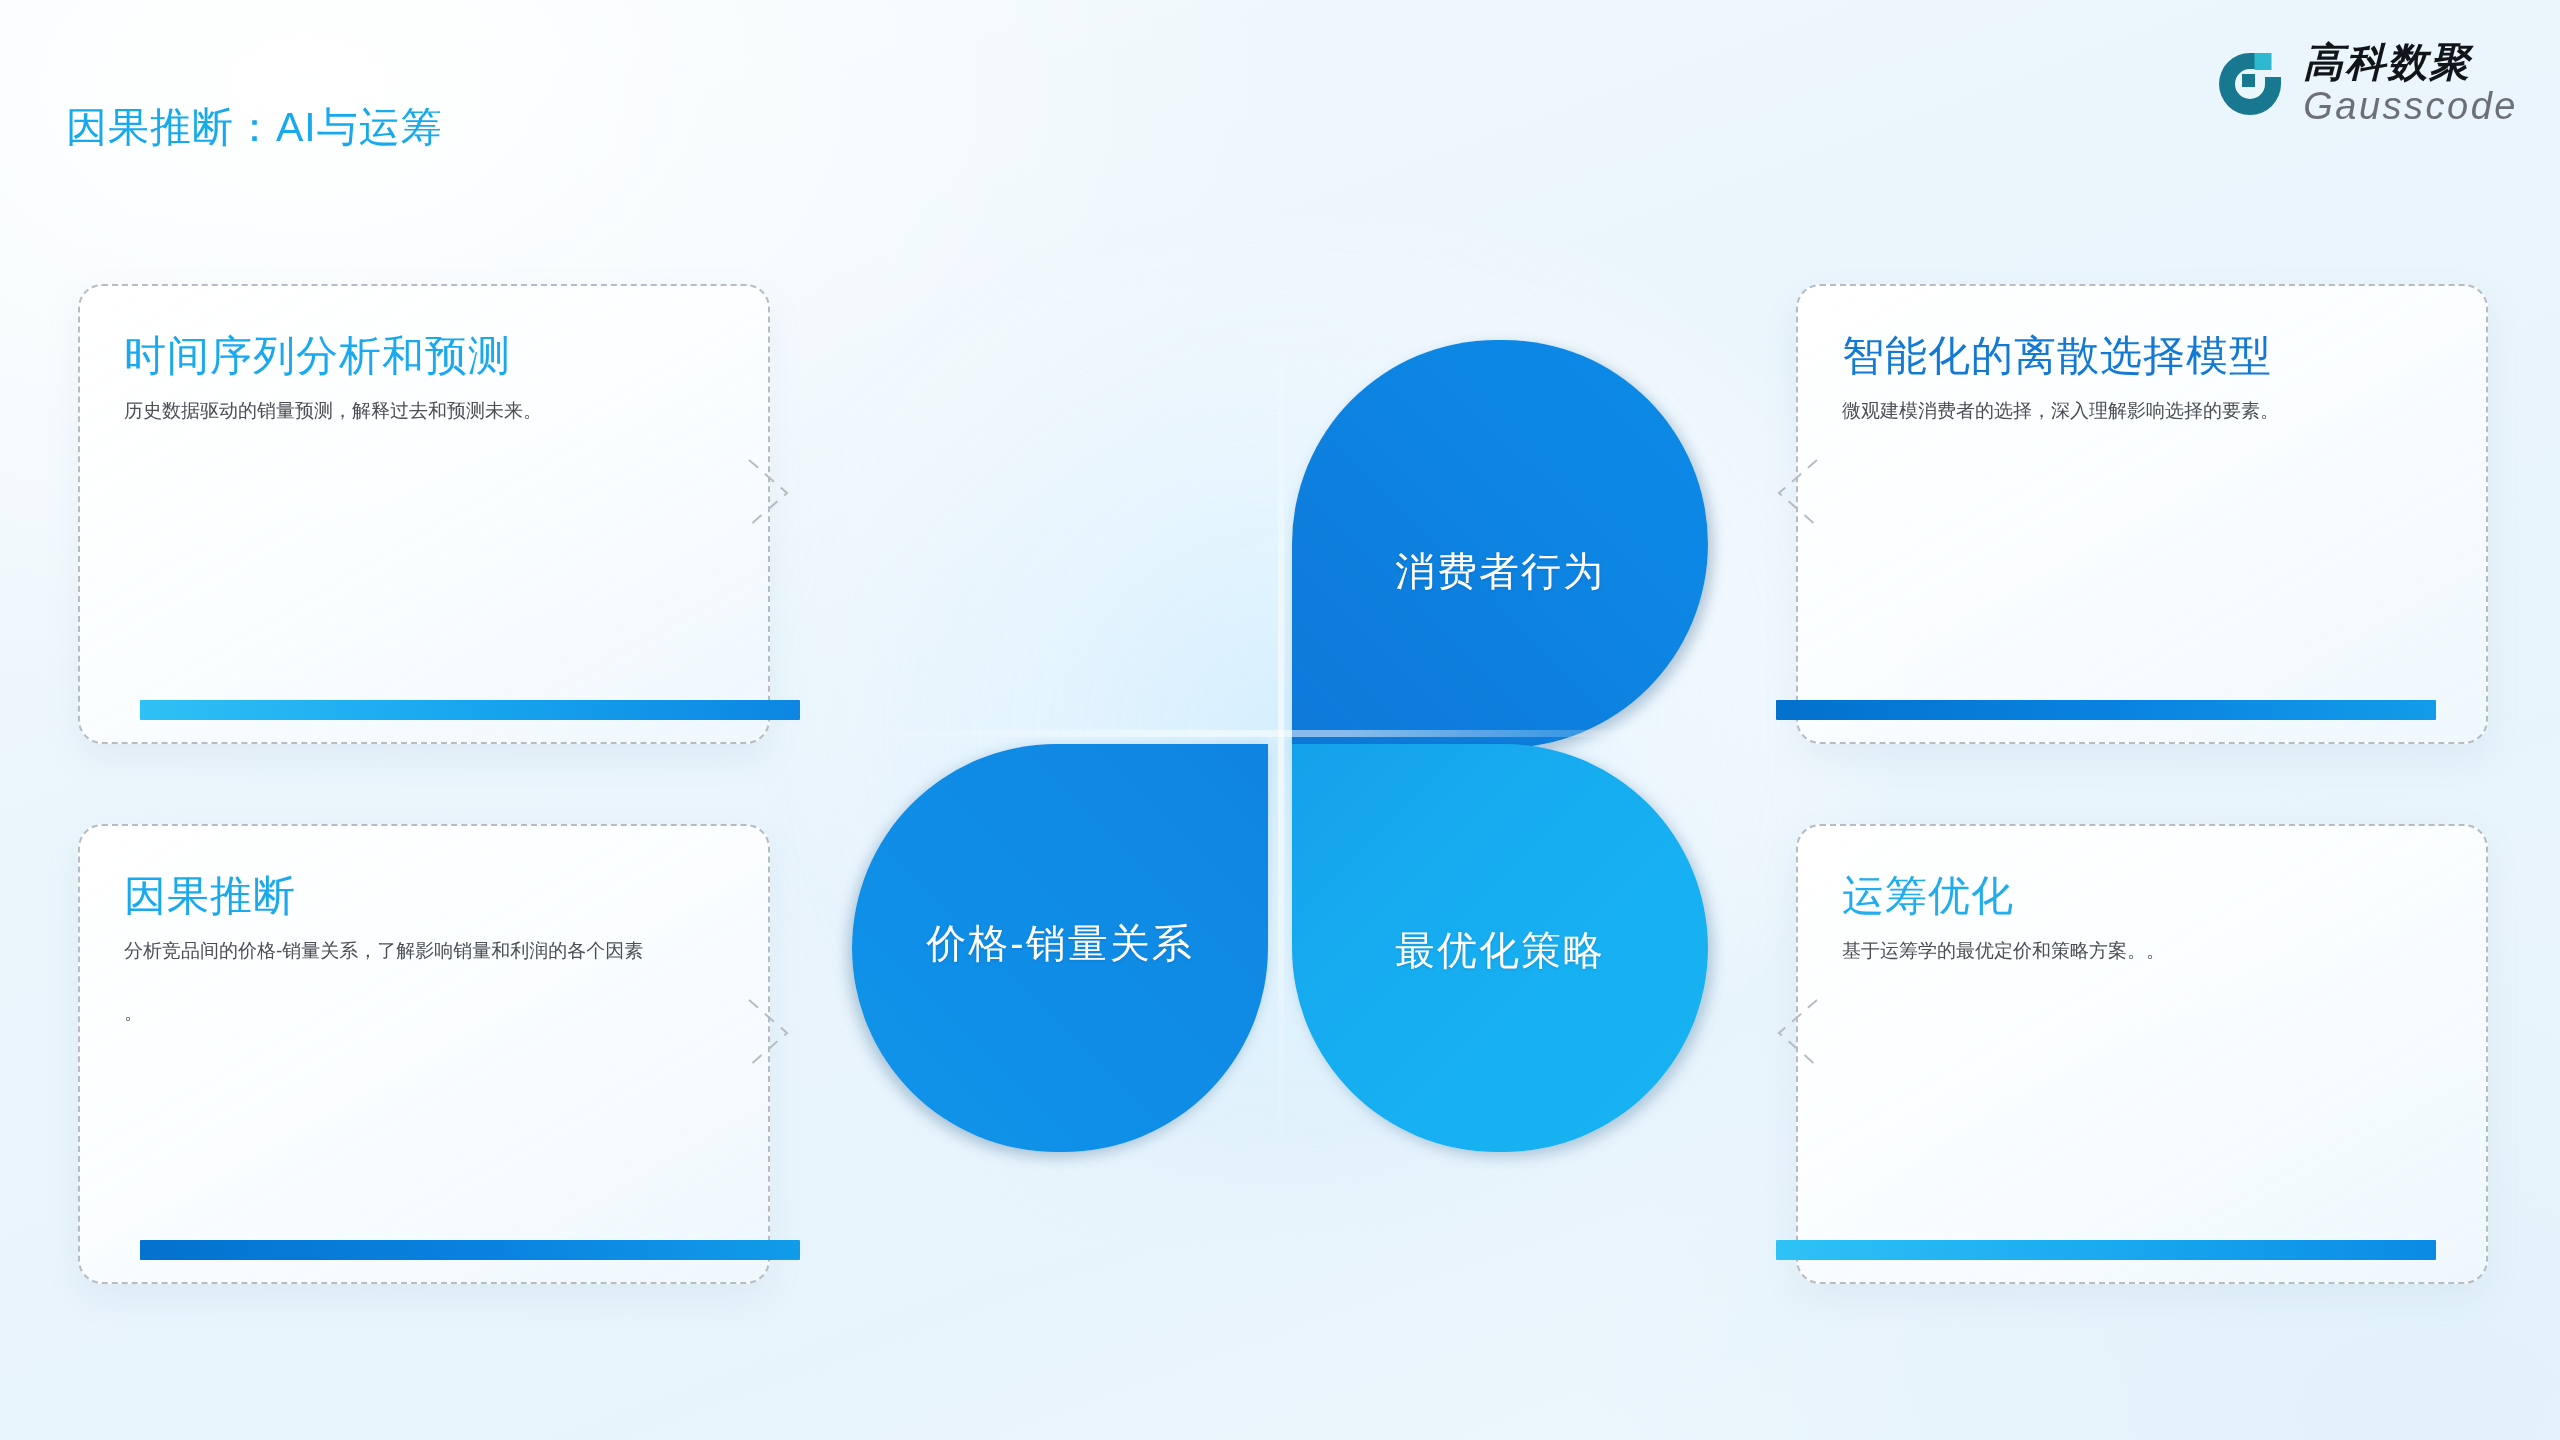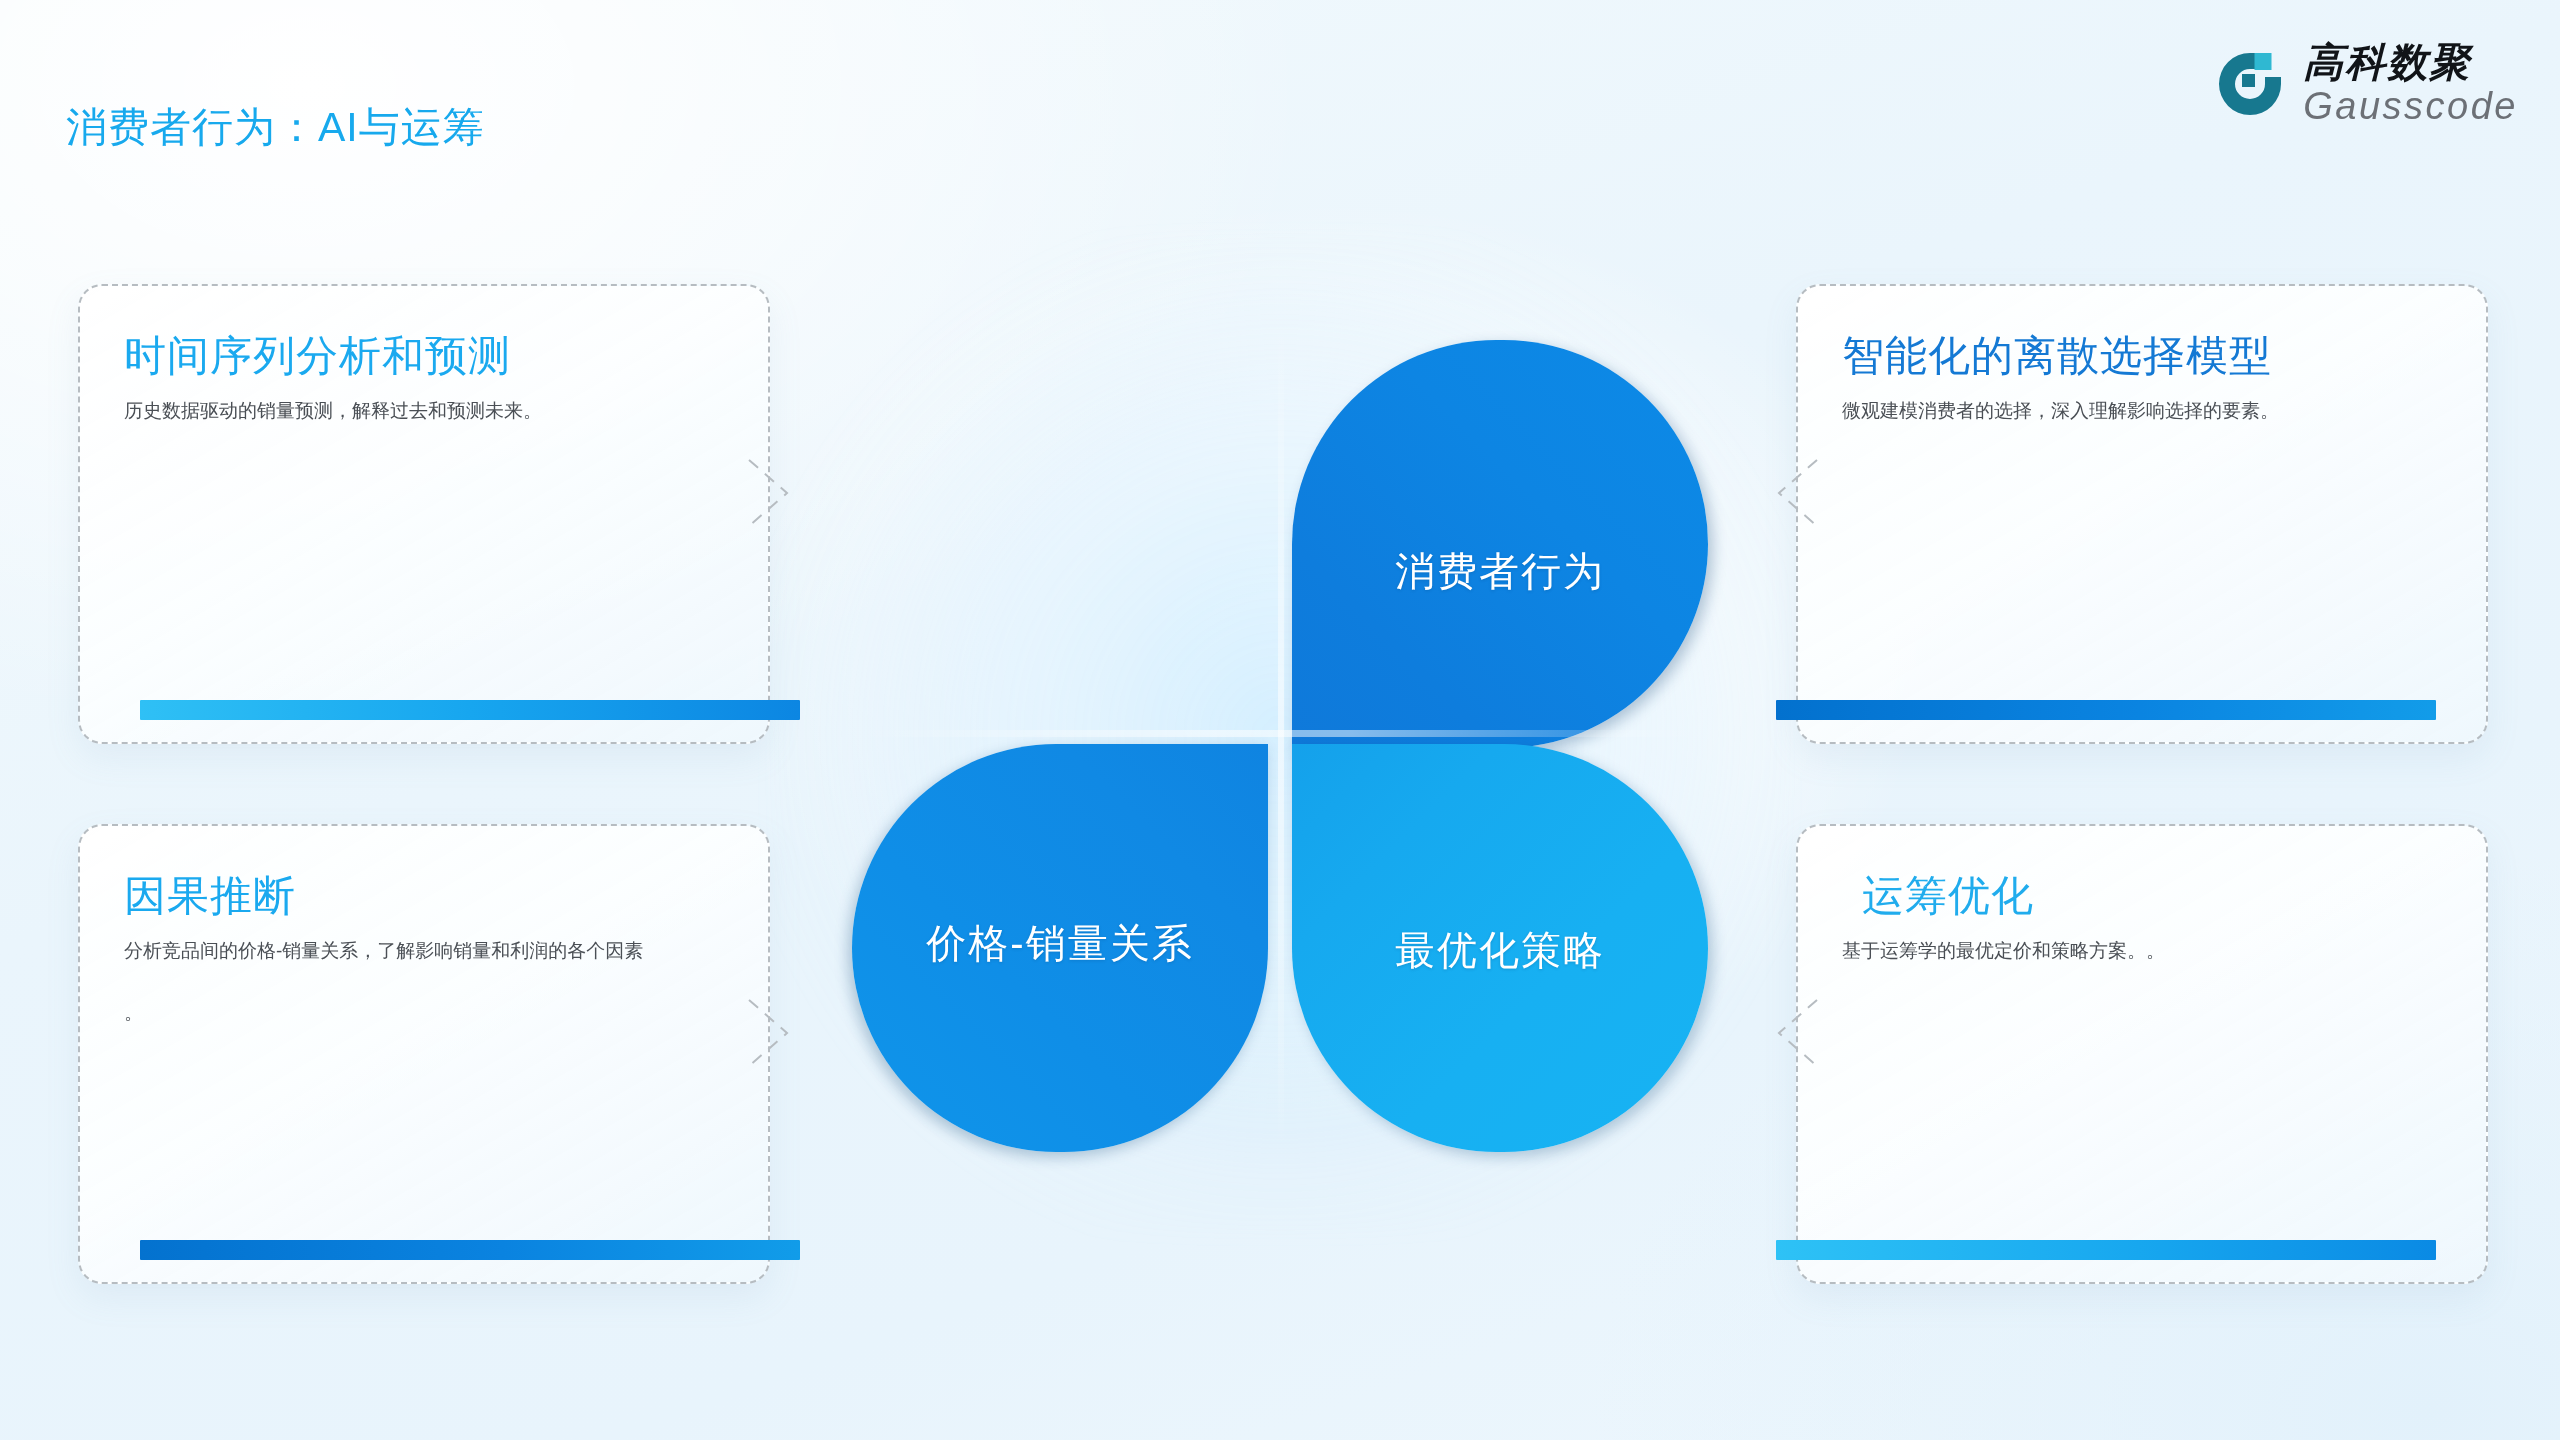--- a/index.html
+++ b/index.html
@@ -68,21 +68,21 @@
   .notch svg { display:block; width:100%; height:100%; }
 
   
   #card-tl { left:78px;  top:284px;  width:692px; height:460px; }
   #card-bl { left:78px;  top:824px;  width:692px; height:460px; }
   #card-tr { left:1796px;top:284px;  width:692px; height:460px; }
   #card-br { left:1796px;top:824px;  width:692px; height:460px; }
 
   #card-tl h3, #card-bl h3 { color:#1aa9ef; }
   #card-tr h3 { color:#1479d4; }
-  #card-br h3 { color:#20aced;margin-left:20px; }
+  #card-br h3 { color:#20aced; }
 
   #accent-tl { left:60px; bottom:22px; width:660px; background:linear-gradient(90deg,#2fc0f5 0%,#17a6ef 50%,#0c86e2 100%); }
   #accent-bl { left:60px; bottom:22px; width:660px; background:linear-gradient(90deg,#0472cf 0%,#0a83e0 55%,#119ce9 100%); }
   #accent-tr { left:-22px; bottom:22px; width:660px; background:linear-gradient(90deg,#0371ce 0%,#0a84e1 55%,#129ce9 100%); }
   #accent-br { left:-22px; bottom:22px; width:660px; background:linear-gradient(90deg,#2ec2f6 0%,#17a7ef 55%,#0a8ae4 100%); }
 
   #notch-tl { right:-23px; top:172px; }
   #notch-bl { right:-23px; top:172px; }
   #notch-tr { left:-23px;  top:172px; }
   #notch-br { left:-23px;  top:172px; }
@@ -153,21 +153,21 @@
     position:absolute; left:0; top:414px; width:856px; height:7px;
     background:linear-gradient(90deg, rgba(255,255,255,0) 0%, rgba(255,255,255,0.5) 42%, rgba(255,255,255,0.5) 58%, rgba(255,255,255,0) 100%);
     pointer-events:none;
   }
 </style>
 </head>
 <body>
 
 <div class="slide">
 
-  <div class="title">消费者行为：AI与运筹</div>
+  <div class="title">因果推断：AI与运筹</div>
 
   <div class="logo">
     <span class="logo-mark">
       <svg viewBox="0 0 74 74" xmlns="http://www.w3.org/2000/svg">
         <path d="M37 6 A31 31 0 1 0 68 37 L68 30 L52 30 L52 37 A15 15 0 1 1 37 22 L44 22 L44 6 Z" fill="#17788f"></path>
         <rect x="41.5" y="6" width="17" height="17" fill="#2fb8d2"></rect>
         <rect x="29" y="27" width="13" height="13" fill="#17788f"></rect>
       </svg>
     </span>
     <span class="logo-text">

